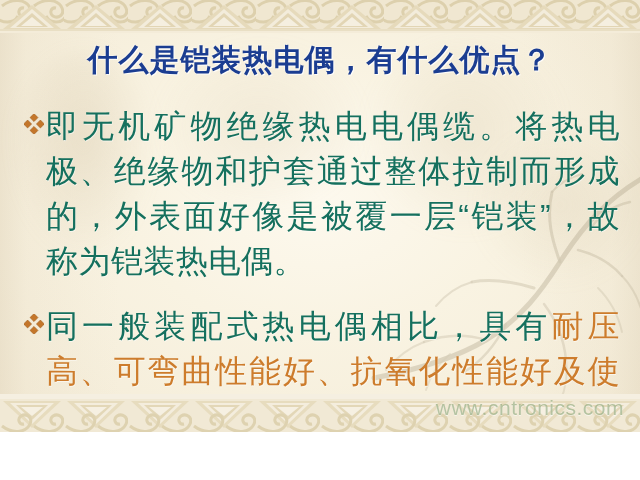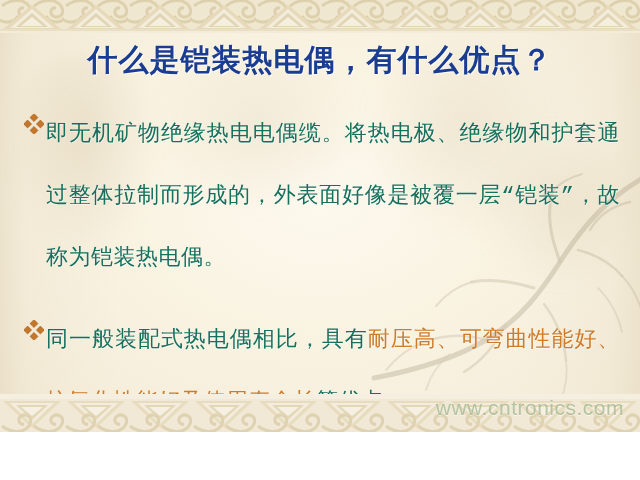--- a/index.html
+++ b/index.html
@@ -117,23 +117,23 @@
     flex: 0 0 auto;
     width: 22px;
     height: 36px;
     position: relative;
     margin-top: 6px;
   }
   .bullet-mark svg { position: absolute; left: 0; top: 4px; width: 20px; height: 20px; }
 
   .bullet-text {
     flex: 1 1 auto;
-    font-family: Liberation Mono, monospace;
-    font-size: 22px;
-    line-height: 62px;
+    font-family: Liberation Sans, sans-serif;
+    font-size: 32px;
+    line-height: 45px;
     color: #15705e;
     text-align: justify;
     text-justify: inter-ideograph;
     letter-spacing: 0.5px;
     text-shadow: 0.5px 0.5px 0 rgba(255,255,255,0.55);
   }
   .bullet-text .hl { color: #cd7c2c; }
 
   
   .watermark {

